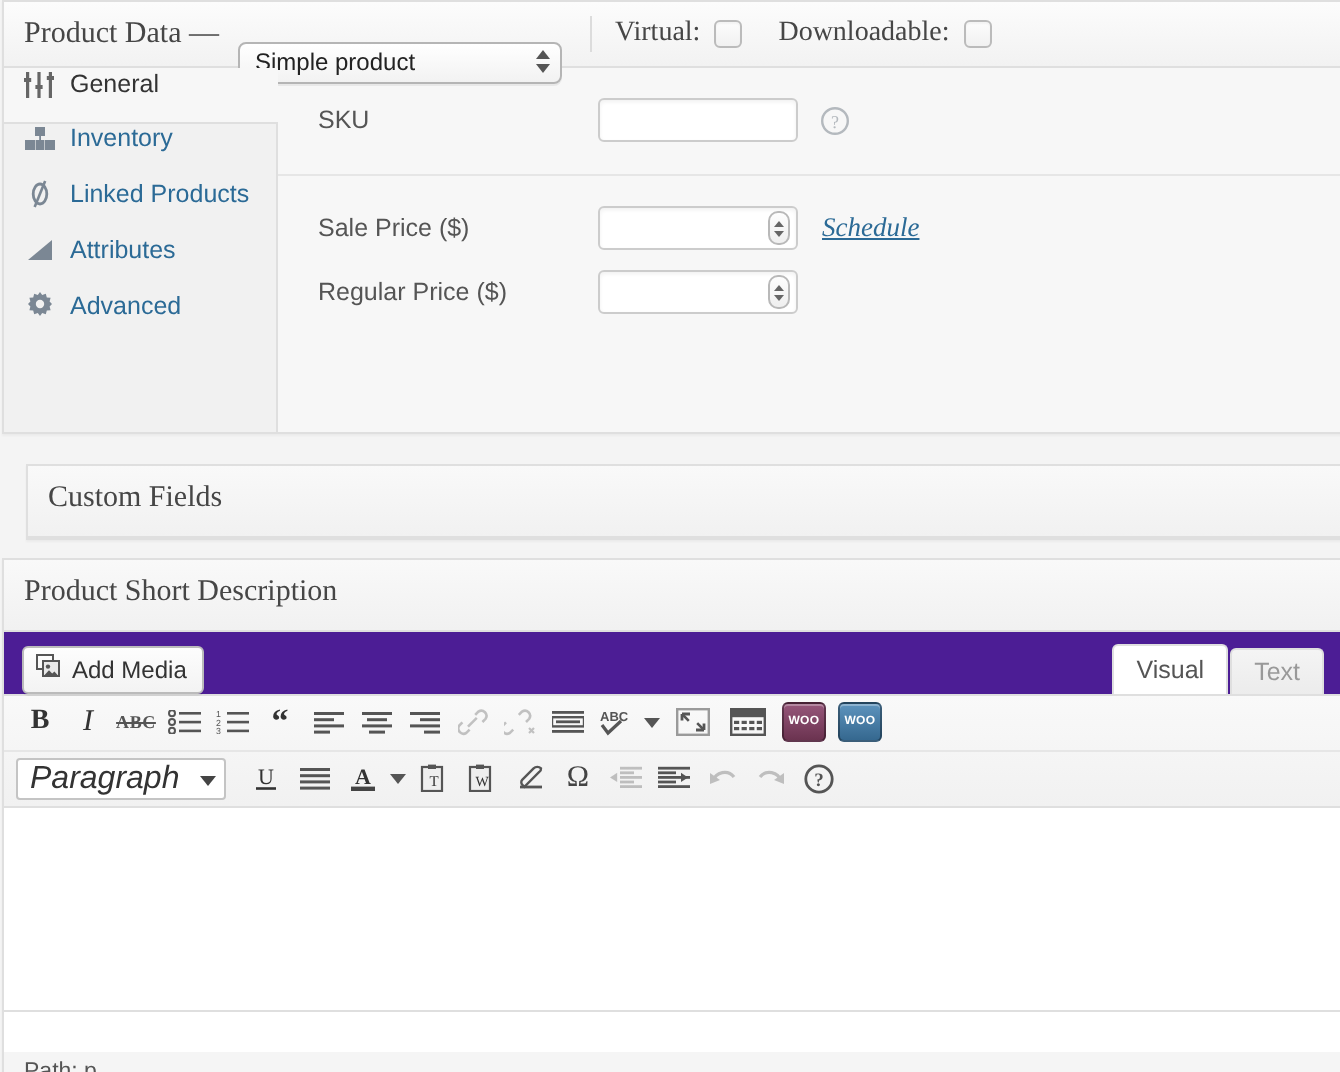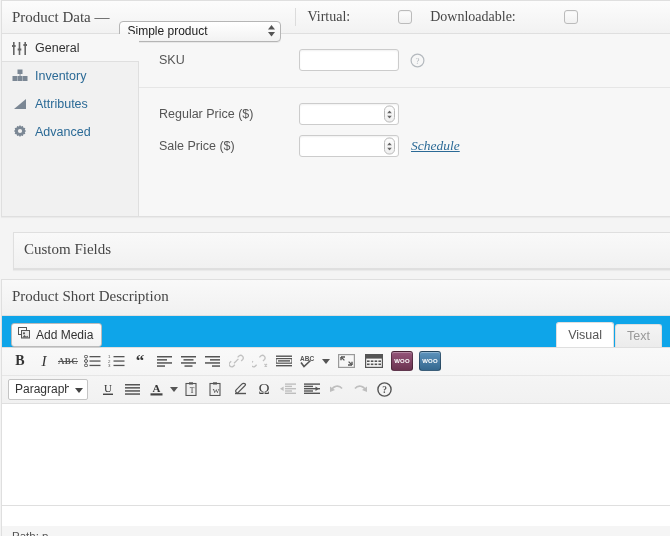--- a/index.html
+++ b/index.html
@@ -67,21 +67,21 @@
     transform: translateY(-50%);
     pointer-events: none;
     display: flex; flex-direction: column; gap: 2px;
     line-height: 0;
   }
   .pd-sep {
     width: 1px; height: 18px;
     background: #dcdcdc;
     margin: 0 11px 0 14px;
   }
-  .pd-check-group { display: flex; align-items: center; gap: 41px; }
+  .pd-check-group { display: flex; align-items: center; }
   .pd-check-label {
     font-family: "Liberation Serif", serif;
     font-size: 14px;
     color: #464646;
     margin-right: 7px;
   }
   .wp-checkbox {
     width: 14px; height: 14px;
     box-sizing: border-box;
     -webkit-appearance: none; appearance: none;
@@ -100,21 +100,21 @@
     width: 136px;
     flex: 0 0 136px;
     background: #f1f1f1;
     border-right: 1px solid #dfdfdf;
     padding: 0;
     margin: 0;
     list-style: none;
     padding-bottom: 10px;
   }
   .pd-tab {
-    display: flex; align-items: center;
+    display: flex; align-items: flex-start;
     height: 28px;
     padding: 0 0 0 9px;
     box-sizing: border-box;
     border-bottom: 1px solid transparent;
   }
   .pd-tab .tab-ico {
     width: 17px; height: 14px;
     margin-right: 7px;
     display: flex; align-items: center; justify-content: center;
     flex: 0 0 17px;
@@ -195,21 +195,21 @@
 
   
   #custom-fields-panel { position: absolute; left: 12px; top: 232px; width: 668px; }
 
   
   #short-desc-panel { position: absolute; left: 0; top: 279px; width: 668px; }
   .editor-wrap { padding: 0; background: #fff; }
   .media-bar {
     display: flex; align-items: flex-end; justify-content: space-between;
     padding: 8px 8px 0 9px;
-    background: #0ea5e9;
+    background: #4c1d95;
     position: relative;
     height: 31px;
     box-sizing: border-box;
   }
   .add-media-btn {
     display: inline-flex; align-items: center;
     gap: 5px;
     height: 22px;
     padding: 0 8px 0 6px;
     background: linear-gradient(180deg,#fdfdfd 0%,#f3f3f3 100%);
@@ -269,31 +269,32 @@
   .tb-i { font-family: "Liberation Serif", serif; font-style: italic; font-size: 15px; color: #333; }
   .tb-abc {
     font-family: "Liberation Serif", serif; font-weight: bold;
     font-size: 9px; color: #555;
     text-decoration: line-through;
     letter-spacing: .3px;
   }
   .tb-quote { font-family: "Liberation Serif", serif; font-weight: bold; font-size: 17px; color: #333; line-height: .6; }
   .tb-omega { font-family: "Liberation Serif", serif; font-size: 15px; color: #444; }
   .para-select {
-    width: 80px; height: 21px;
+    width: 105px; height: 21px;
     box-sizing: border-box;
     -webkit-appearance: none; appearance: none;
     background: #fff;
     border: 1px solid #c4c4c4;
     border-radius: 2px;
     font-family: "Liberation Sans", sans-serif;
-    font-size: 12px;
+    font-size: 16px;
     color: #333;
     padding: 0 18px 0 6px;
     margin-right: 4px;
+    font-style: italic;
   }
   .para-wrap { position: relative; display: inline-flex; align-items: center; margin-right: 4px; }
   .para-arrow {
     position: absolute; right: 9px; top: 50%;
     transform: translateY(-50%);
     pointer-events: none;
   }
   .woo-btn {
     width: 20px; height: 18px;
     border-radius: 3px;
@@ -384,20 +385,29 @@
             <rect x="0.5" y="7" width="5" height="5"></rect>
             <rect x="10.5" y="7" width="5" height="5"></rect>
             <rect x="5.8" y="7" width="4.4" height="5"></rect>
             <rect x="7.6" y="5" width="0.9" height="2"></rect>
           </svg>
         </span>
         <span class="tab-label">Inventory</span>
       </li>
 
 
+      <li class="pd-tab">
+        <span class="tab-ico">
+          <svg width="14" height="14" viewBox="0 0 14 14">
+            <ellipse cx="7" cy="7" rx="3.4" ry="5" fill="none" stroke="#7b8794" stroke-width="1.4"></ellipse>
+            <rect x="6.3" y="0" width="1.3" height="14" transform="rotate(22 7 7)"></rect>
+          </svg>
+        </span>
+        <span class="tab-label">Linked Products</span>
+      </li>
 
       <li class="pd-tab">
         <span class="tab-ico">
           <svg width="14" height="12" viewBox="0 0 14 12">
             <polygon points="13,11 1,11 13,1"></polygon>
           </svg>
         </span>
         <span class="tab-label">Attributes</span>
       </li>
 
@@ -421,50 +431,50 @@
           <span class="help-icon">
             <svg width="15" height="15" viewBox="0 0 15 15">
               <circle cx="7.5" cy="7.5" r="6.4" fill="none" stroke="#b4b9be" stroke-width="1.2"></circle>
               <text x="7.5" y="11" text-anchor="middle" font-family="Liberation Serif, serif" font-size="9" fill="#b4b9be">?</text>
             </svg>
           </span>
         </div>
       </div>
 
       <div class="field-group">
-        <div class="field-row">
-          <label class="field-label">Regular Price ($)</label>
-          <span class="num-wrap">
-            <input type="text" class="txt-input" value="" style="">
-            <span class="spinner">
-              <svg width="5" height="3" viewBox="0 0 5 3">
-                  <polygon points="2.5,0 5,3 0,3" fill="#666"></polygon>
-                </svg>
-              <svg width="5" height="3" viewBox="0 0 5 3">
-                  <polygon points="2.5,3 0,0 5,0" fill="#666"></polygon>
-                </svg>
-            </span>
-          </span>
-        </div>
-
         <div class="field-row">
           <label class="field-label">Sale Price ($)</label>
           <span class="num-wrap">
             <input type="text" class="txt-input" value="" style="">
             <span class="spinner">
               <svg width="5" height="3" viewBox="0 0 5 3">
                   <polygon points="2.5,0 5,3 0,3" fill="#666"></polygon>
                 </svg>
               <svg width="5" height="3" viewBox="0 0 5 3">
                   <polygon points="2.5,3 0,0 5,0" fill="#666"></polygon>
                 </svg>
             </span>
           </span>
           <a class="schedule-link">Schedule</a>
         </div>
+
+        <div class="field-row">
+          <label class="field-label">Regular Price ($)</label>
+          <span class="num-wrap">
+            <input type="text" class="txt-input" value="" style="">
+            <span class="spinner">
+              <svg width="5" height="3" viewBox="0 0 5 3">
+                  <polygon points="2.5,0 5,3 0,3" fill="#666"></polygon>
+                </svg>
+              <svg width="5" height="3" viewBox="0 0 5 3">
+                  <polygon points="2.5,3 0,0 5,0" fill="#666"></polygon>
+                </svg>
+            </span>
+          </span>
+        </div>
       </div>
 
     </div>
   </div>
 </div>
 
 <div class="postbox" id="custom-fields-panel">
   <div class="postbox-head">Custom Fields</div>
 </div>
 

